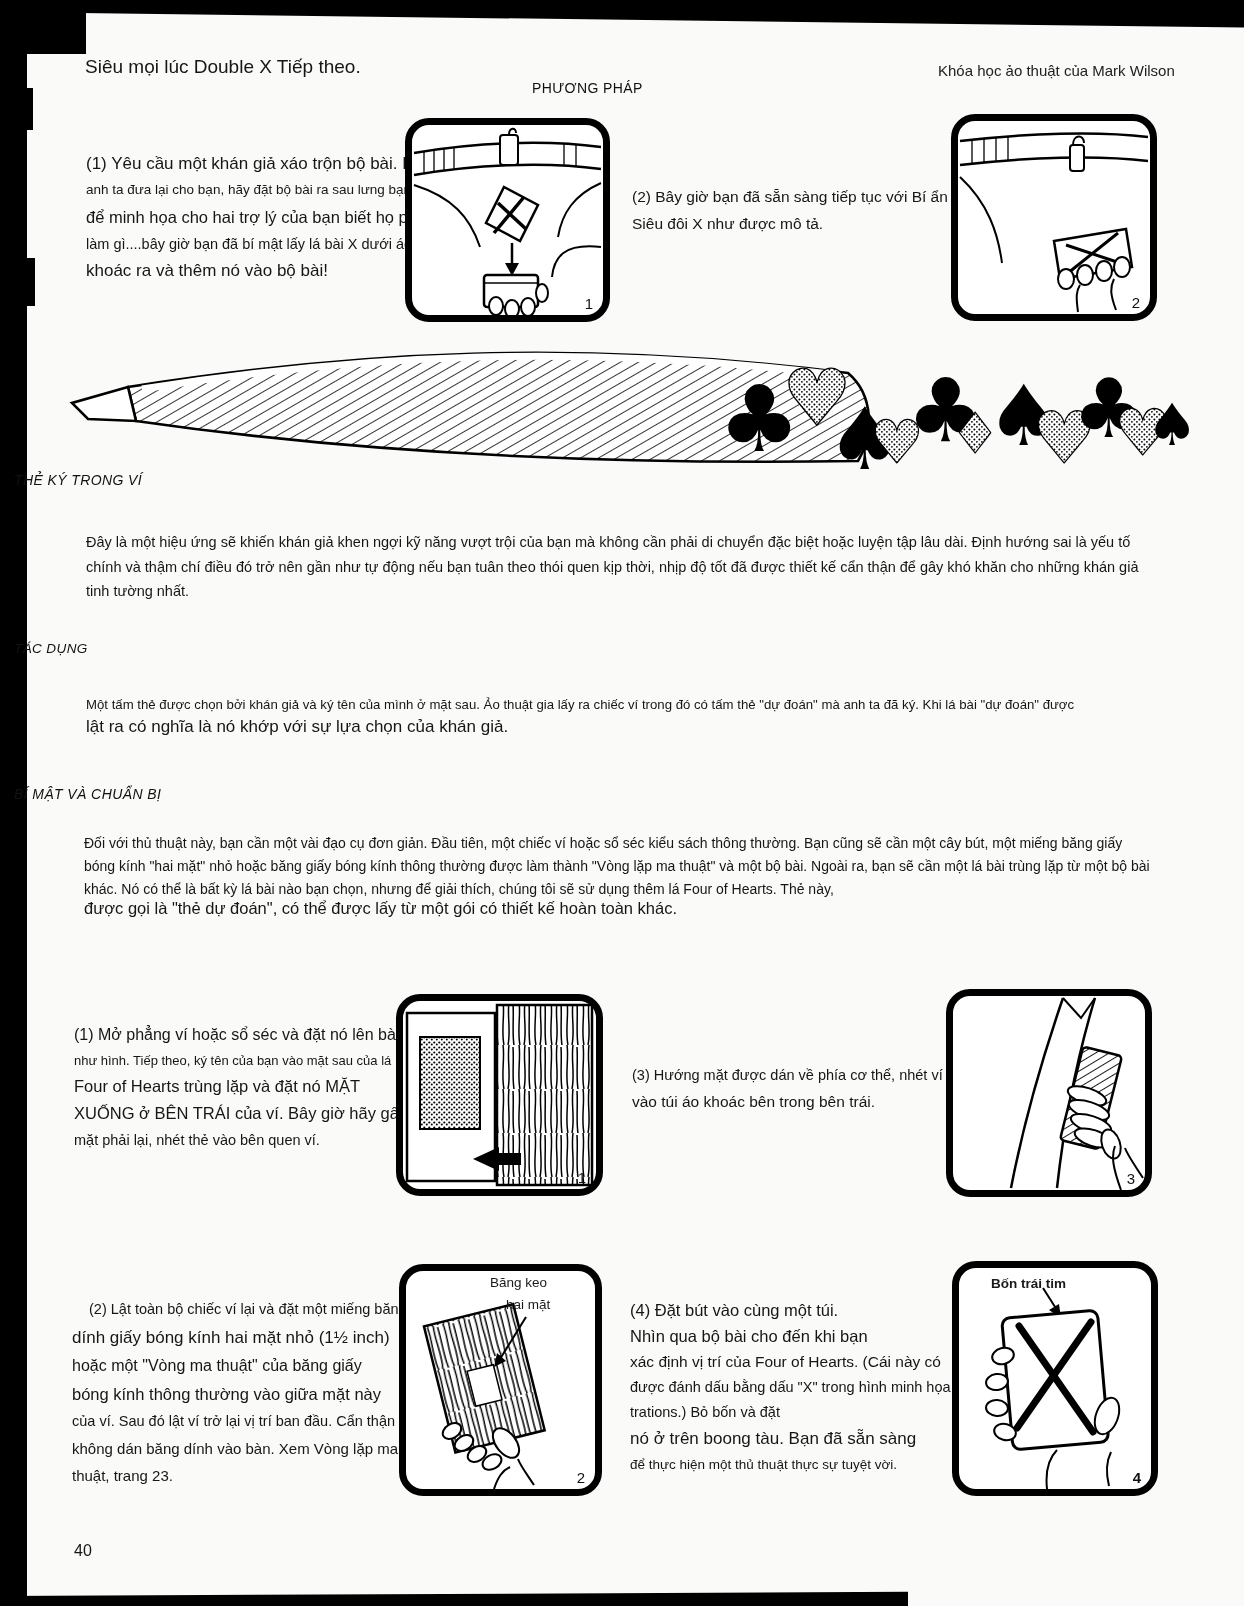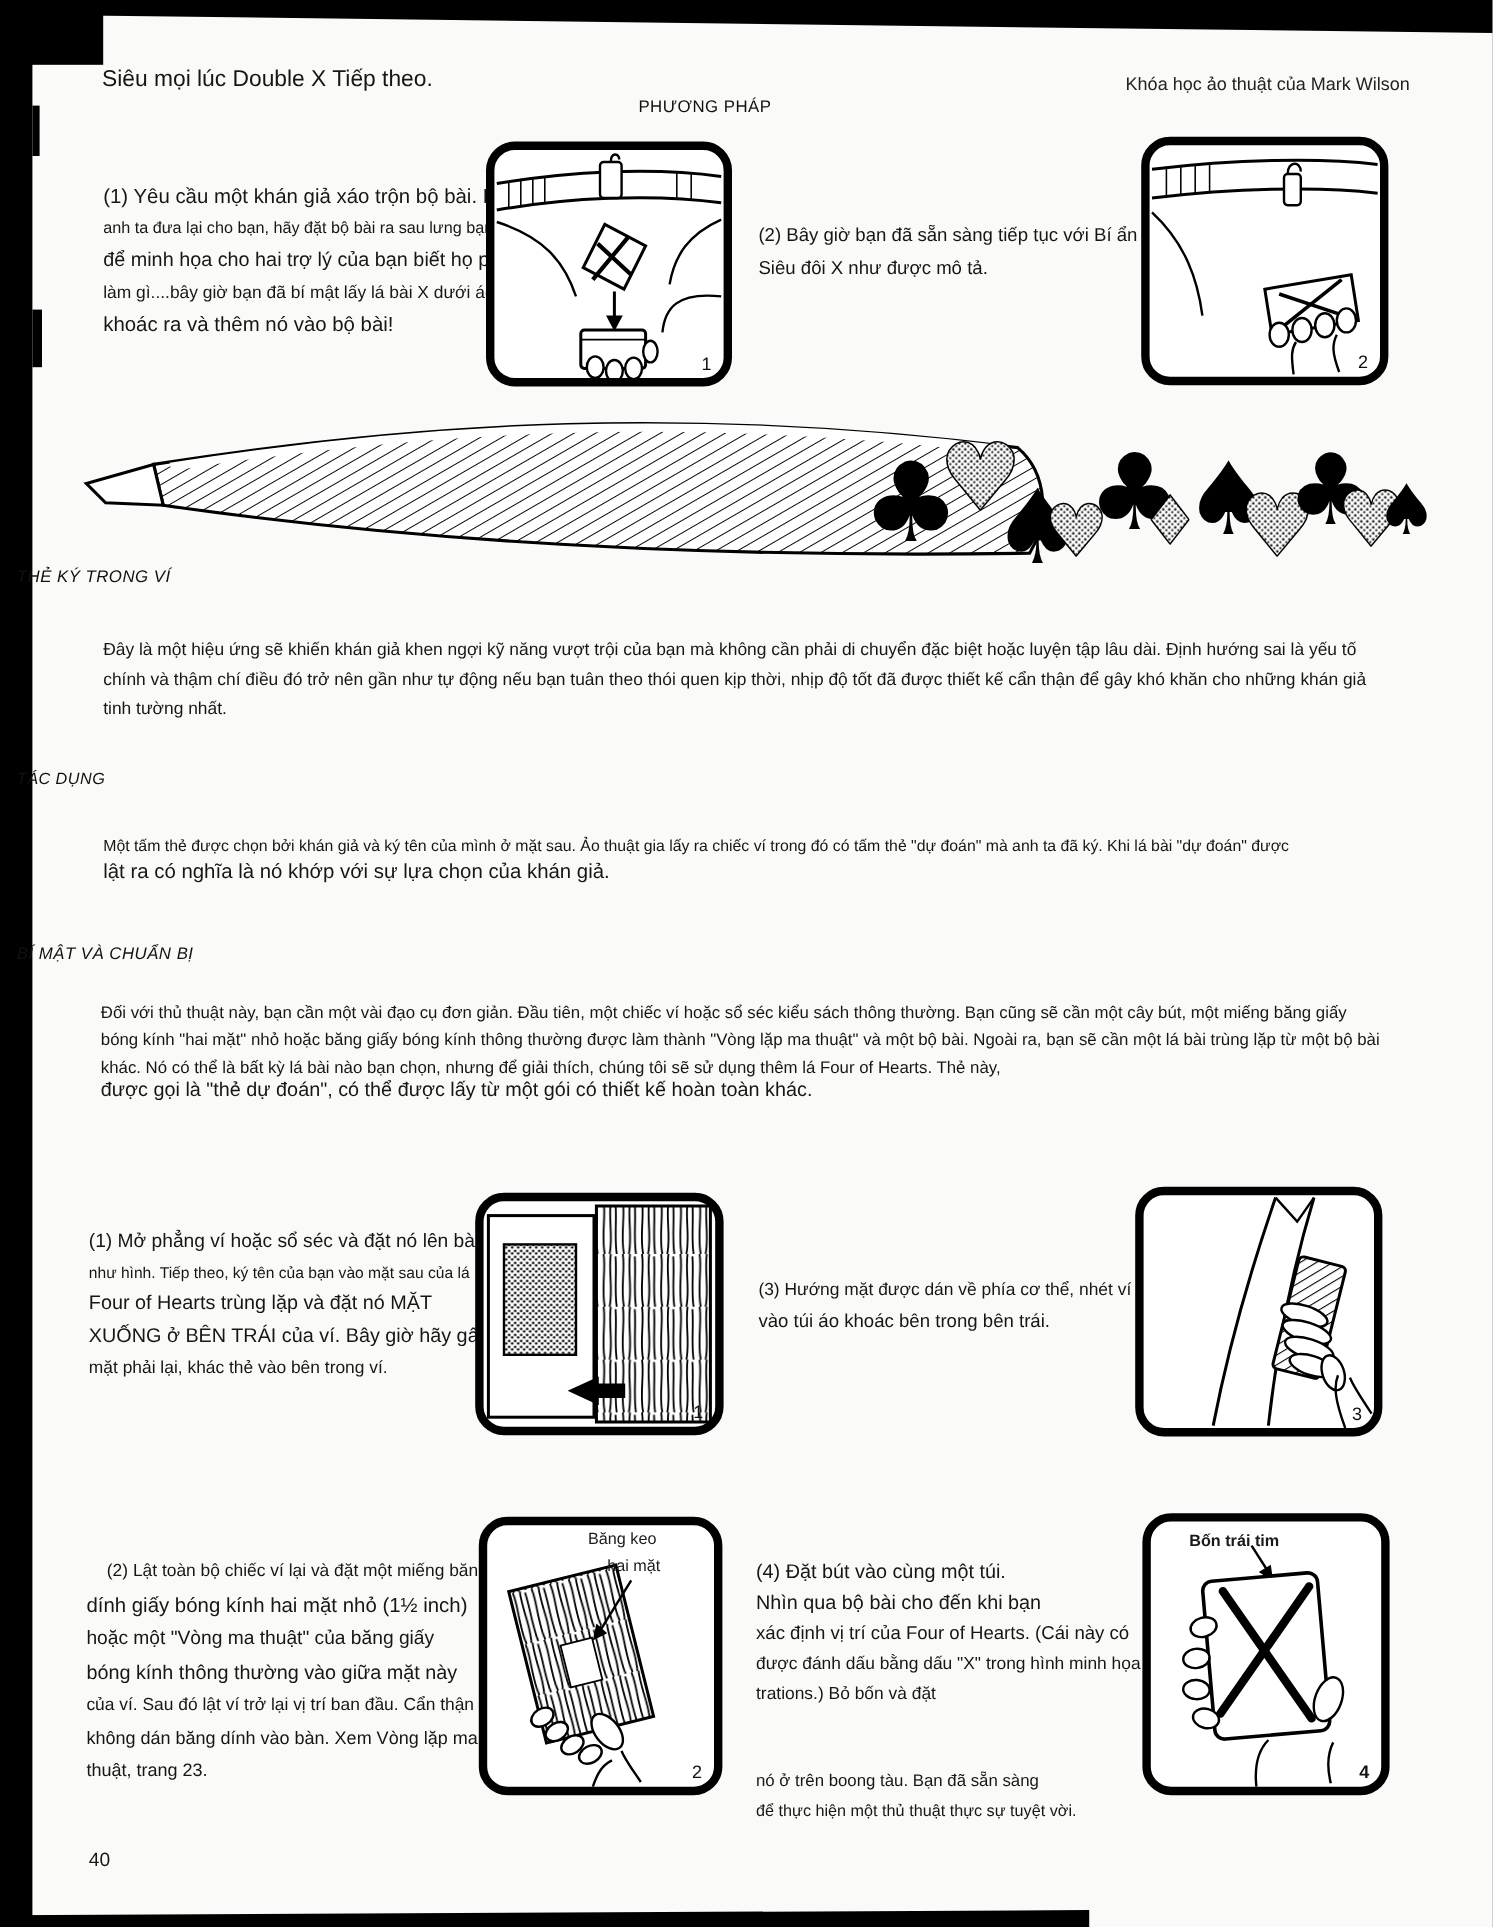--- a/index.html
+++ b/index.html
@@ -142,21 +142,21 @@
 
   <div class="abs center h" style="top:786px;font-size:14px;">BÍ MẬT VÀ CHUẨN BỊ</div>
   <div class="abs" style="left:84px;top:832px;width:1072px;font-size:14px;line-height:23px;">Đối với thủ thuật này, bạn cần một vài đạo cụ đơn giản. Đầu tiên, một chiếc ví hoặc sổ séc kiểu sách thông thường. Bạn cũng sẽ cần một cây bút, một miếng băng giấy bóng kính "hai mặt" nhỏ hoặc băng giấy bóng kính thông thường được làm thành "Vòng lặp ma thuật" và một bộ bài. Ngoài ra, bạn sẽ cần một lá bài trùng lặp từ một bộ bài khác. Nó có thể là bất kỳ lá bài nào bạn chọn, nhưng để giải thích, chúng tôi sẽ sử dụng thêm lá Four of Hearts. Thẻ này,</div>
   <div class="abs line" style="left:84px;top:899px;font-size:16.5px;">được gọi là "thẻ dự đoán", có thể được lấy từ một gói có thiết kế hoàn toàn khác.</div>
 
   <div class="abs" style="left:74px;top:1022px;">
     <div class="line" style="font-size:16px;line-height:26px;">(1) Mở phẳng ví hoặc sổ séc và đặt nó lên bàn</div>
     <div class="line" style="font-size:13px;line-height:25px;">như hình. Tiếp theo, ký tên của bạn vào mặt sau của lá</div>
     <div class="line" style="font-size:16.5px;line-height:27px;">Four of Hearts trùng lặp và đặt nó MẶT</div>
     <div class="line" style="font-size:16.5px;line-height:27px;">XUỐNG ở BÊN TRÁI của ví. Bây giờ hãy gấp</div>
-    <div class="line" style="font-size:14.5px;line-height:26px;">mặt phải lại, khác thẻ vào bên trong ví.</div>
+    <div class="line" style="font-size:14.5px;line-height:26px;">mặt phải lại, nhét thẻ vào bên quen ví.</div>
   </div>
 
   <div class="panel" style="left:396px;top:994px;width:207px;height:202px;">
     <svg width="193" height="188" viewBox="0 0 193 188">
       <defs>
         <pattern id="stipP" width="5" height="5" patternUnits="userSpaceOnUse">
           <rect width="5" height="5" fill="#fff"></rect>
           <circle cx="1.3" cy="1.5" r="1.1" fill="#000"></circle>
           <circle cx="3.8" cy="3.6" r="1" fill="#000"></circle>
         </pattern>
@@ -243,21 +243,21 @@
     <div class="figlabel" style="left:100px;top:26px;">hai mặt</div>
     <span class="num">2</span>
   </div>
 
   <div class="abs" style="left:630px;top:1297px;">
     <div class="line" style="font-size:16.5px;line-height:26px;">(4) Đặt bút vào cùng một túi.</div>
     <div class="line" style="font-size:16.5px;line-height:26px;">Nhìn qua bộ bài cho đến khi bạn</div>
     <div class="line" style="font-size:15.5px;line-height:26px;">xác định vị trí của Four of Hearts. (Cái này có</div>
     <div class="line" style="font-size:14.5px;line-height:25px;">được đánh dấu bằng dấu "X" trong hình minh họa</div>
     <div class="line" style="font-size:14.5px;line-height:25px;">trations.) Bỏ bốn và đặt</div>
-    <div class="line" style="font-size:14px;line-height:28px;margin-top:44px;">nó ở trên boong tàu. Bạn đã sẵn sàng</div>
+    <div class="line" style="font-size:17px;line-height:28px;">nó ở trên boong tàu. Bạn đã sẵn sàng</div>
     <div class="line" style="font-size:13.5px;line-height:24px;">để thực hiện một thủ thuật thực sự tuyệt vời.</div>
   </div>
 
   <div class="panel" style="left:952px;top:1261px;width:206px;height:235px;font-weight:bold;">
     <svg width="192" height="221" viewBox="0 0 192 221">
       <line x1="84" y1="20" x2="98" y2="42" stroke="#000" stroke-width="2"></line>
       <polygon points="102,50 90,42 100,36" fill="#000"></polygon>
       <g transform="rotate(-5 96 110)">
         <rect x="48" y="46" width="96" height="132" rx="8" fill="#fff" stroke="#000" stroke-width="3"></rect>
       </g>

